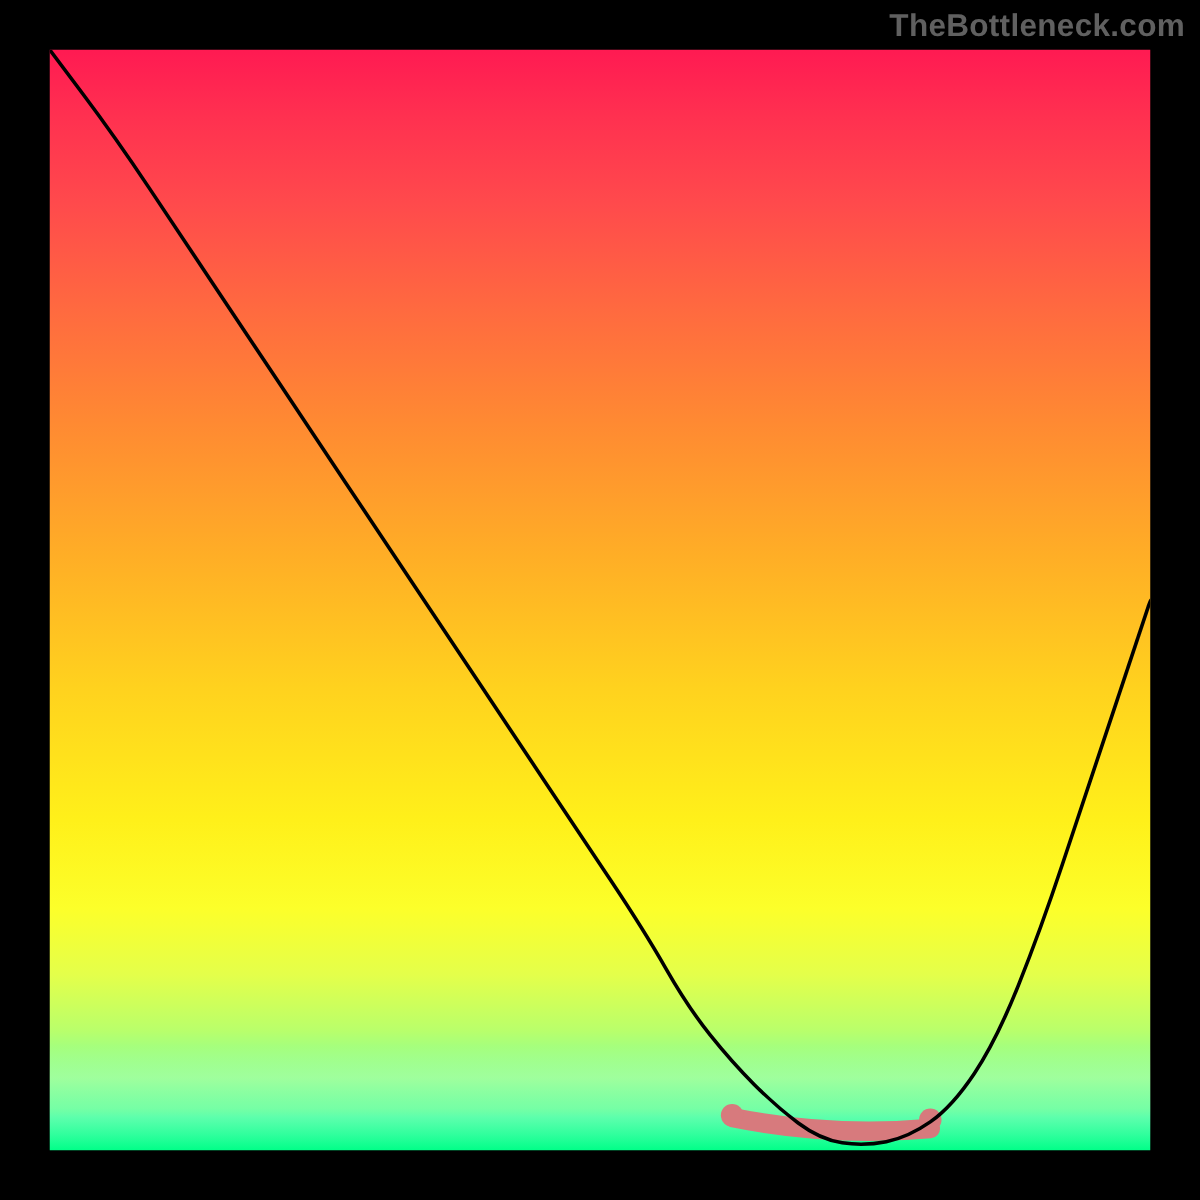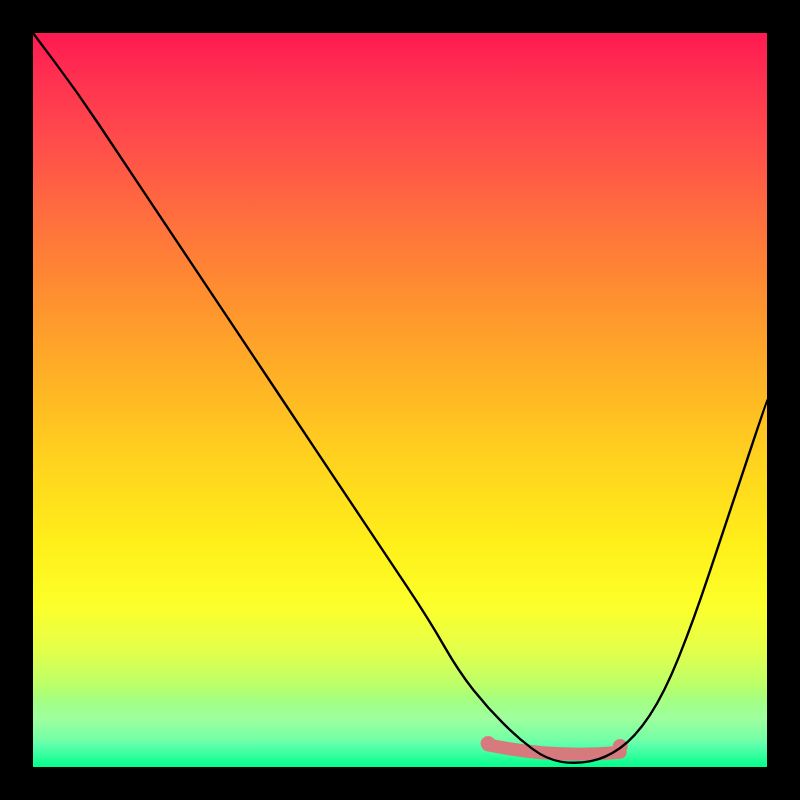--- a/index.html
+++ b/index.html
@@ -78,20 +78,21 @@
     stroke: #000;
     stroke-width: 2.4;
     stroke-linejoin: round;
   }
 </style>
 </head>
 <body>
 
 <div class="frame">
 
+  <div class="watermark">TheBottleneck.com</div>
 
   <div class="plot">
     <div class="gradient"></div>
     <div class="limeband"></div>
 
     <svg class="curve" viewBox="0 0 734 734" preserveAspectRatio="none">
 
       <g>
         <path id="pinkpath" class="pink-band" d="M 455.08 711.98 Q 521.14 725.32 587.2 719.32"></path>
         <circle id="pinkdot1" class="pink-dot" r="7.5" cx="455.08" cy="710.512"></circle>

